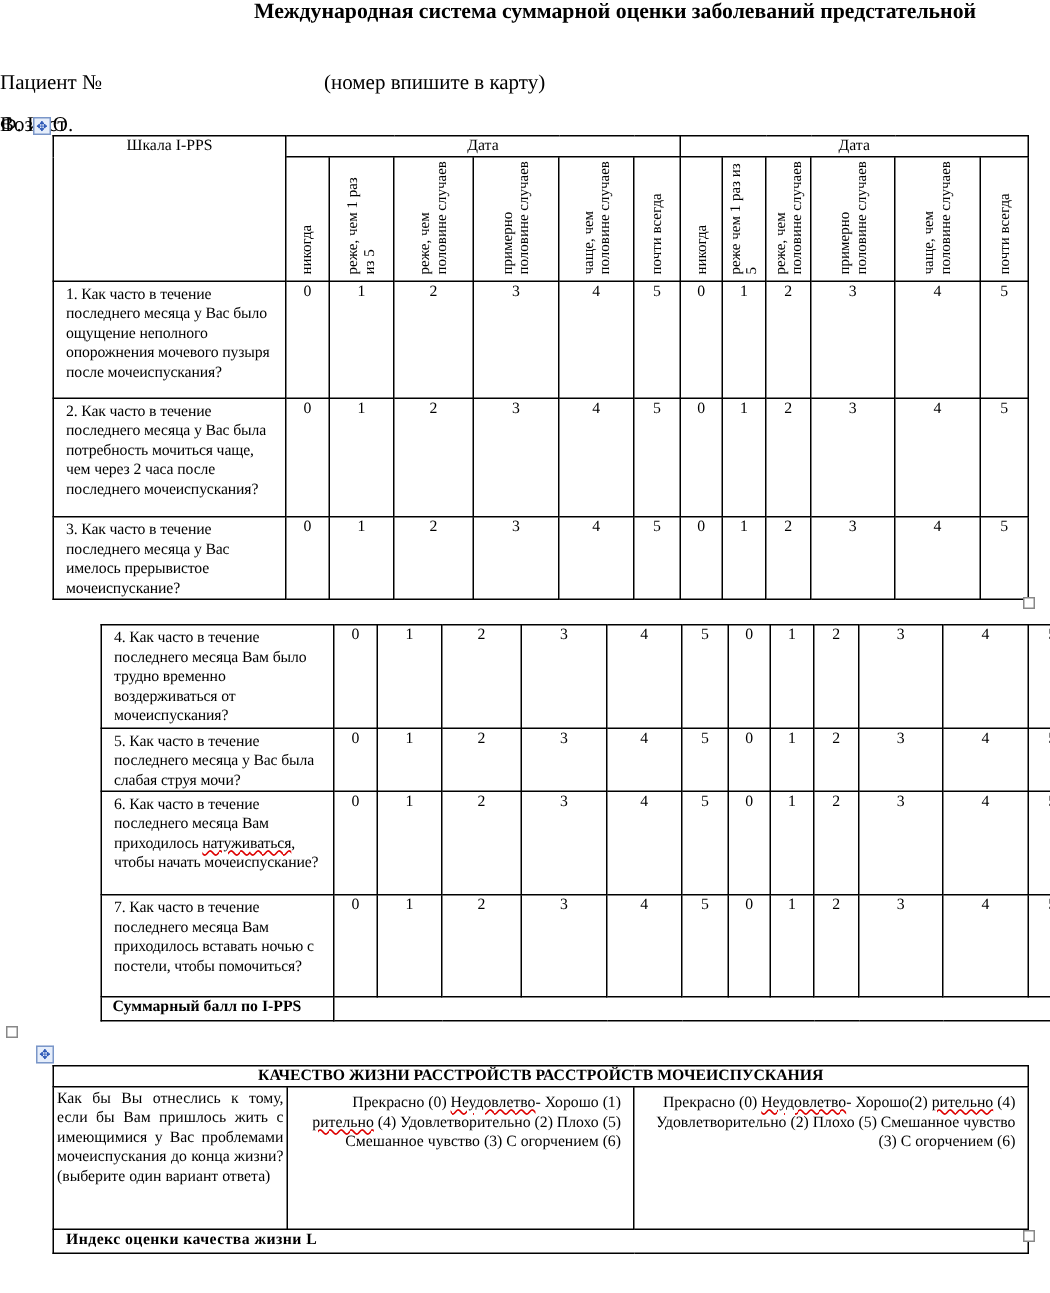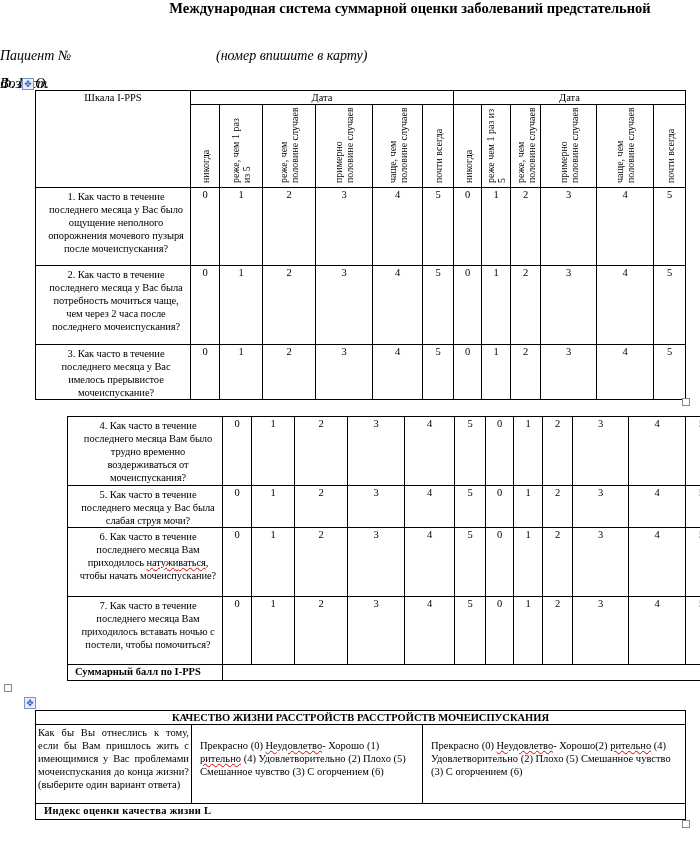--- a/index.html
+++ b/index.html
@@ -1,39 +1,39 @@
 <!DOCTYPE html>
 <html><head>
 <meta charset="utf-8">
 <style>
   html, body { margin:0; padding:0; background:#ffffff; }
   body { width:700px; height:862px; position:relative; overflow:hidden;
          font-family:"Liberation Serif", "DejaVu Serif", serif; color:#000; }
   .abs { position:absolute; }
   .title { left:140px; top:0px; width:540px; text-align:center; font-weight:bold;
            font-size:14.5px; line-height:17px; }
-  .meta { font-size:14px; line-height:15px;font-style:italic; }
+  .meta { font-size:14px; line-height:15px; }
   .move-handle { width:10px; height:10px; border:1px solid #7a96c8; background:#e6eefb;
                  color:#2a56b5; font-size:9px; line-height:10px; text-align:center; }
   .resize-handle { width:6px; height:6px; border:1px solid #888; background:#fff; }
   table.grid { position:absolute; border-collapse:collapse; table-layout:fixed; }
   table.grid td { border:1px solid #000; padding:0; vertical-align:top; font-size:10.5px;
                   line-height:13px; overflow:hidden; }
   td.num { text-align:center; }
-  td.q { padding:2px 2px 0 8px !important; font-size:10.5px; line-height:13px; letter-spacing:-0.1px;text-align:center; }
+  td.q { padding:2px 2px 0 8px !important; font-size:10.5px; line-height:13px; letter-spacing:-0.1px; }
   td.hdr { text-align:center; font-size:10.5px; line-height:13px; }
   td.vhdr { position:relative; height:82px; }
   .vtext { position:absolute; left:50%; bottom:4px; transform-origin:left bottom;
            transform:rotate(-90deg) translate(0, 50%); white-space:normal; width:76px;
            font-size:10px; line-height:11px; text-align:left; }
   td.sum { font-weight:bold; padding-left:7px !important; font-size:11px; }
   .qol td { font-size:10.5px; line-height:13px; }
   .qol-title { text-align:center; font-weight:bold; font-size:12px; }
   .qol-q { text-align:justify; padding:1px 2px !important; }
-  .qol-opt { padding:14px 8px !important; }
+  .qol-opt { padding:4px 8px !important;text-align:right; }
   .wavy { text-decoration:underline wavy #d00; text-decoration-thickness:1px; }
   .qol-idx { font-weight:bold; font-size:11px; padding-left:8px !important; letter-spacing:0.3px; }
 </style>
 </head>
 <body>
 
 <div class="abs title">
   <div>Международная система суммарной оценки заболеваний предстательной</div>
 </div>
 
@@ -243,21 +243,21 @@
 <table class="grid qol" style="left:35px; top:710px; width:650px;">
   <colgroup>
       <col style="width:156px">
       <col style="width:231px">
       <col style="width:263px">
     </colgroup>
   <tbody>
       <tr style="height:14px">
     <td colspan="3" class="qol-title">КАЧЕСТВО ЖИЗНИ РАССТРОЙСТВ РАССТРОЙСТВ МОЧЕИСПУСКАНИЯ</td>
   </tr>
-  <tr style="height:79px">
+  <tr style="height:95px">
     <td class="qol-q">Как бы Вы отнеслись к тому, если бы Вам пришлось жить с имеющимися у Вас проблемами мочеиспускания до конца жизни? (выберите один вариант ответа)</td>
     <td class="qol-opt"><span>Прекрасно (0) </span><span class="wavy">Неудовлетво</span><span>- Хорошо (1) </span><span class="wavy">рительно</span><span> (4) Удовлетворительно (2) Плохо (5) Смешанное чувство (3) С огорчением (6)</span></td>
     <td class="qol-opt"><span>Прекрасно (0) </span><span class="wavy">Неудовлетво</span><span>- Хорошо(2) </span><span class="wavy">рительно</span><span> (4) Удовлетворительно (2) Плохо (5) Смешанное чувство (3) С огорчением (6)</span></td>
   </tr>
   <tr style="height:16px">
     <td colspan="3" class="qol-idx">Индекс оценки качества жизни  L</td>
   </tr>
 </tbody>
   </table>
 <div class="abs resize-handle" style="left:682px; top:820px;"></div>

